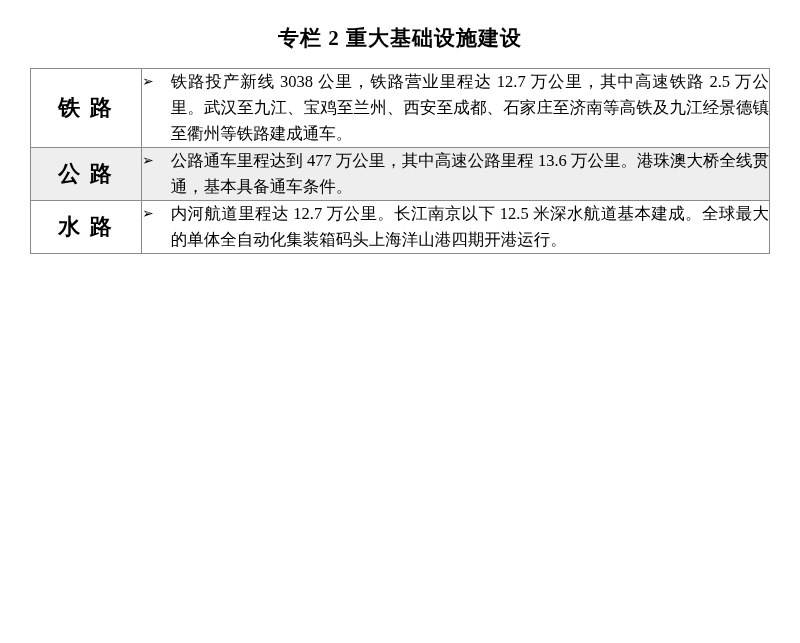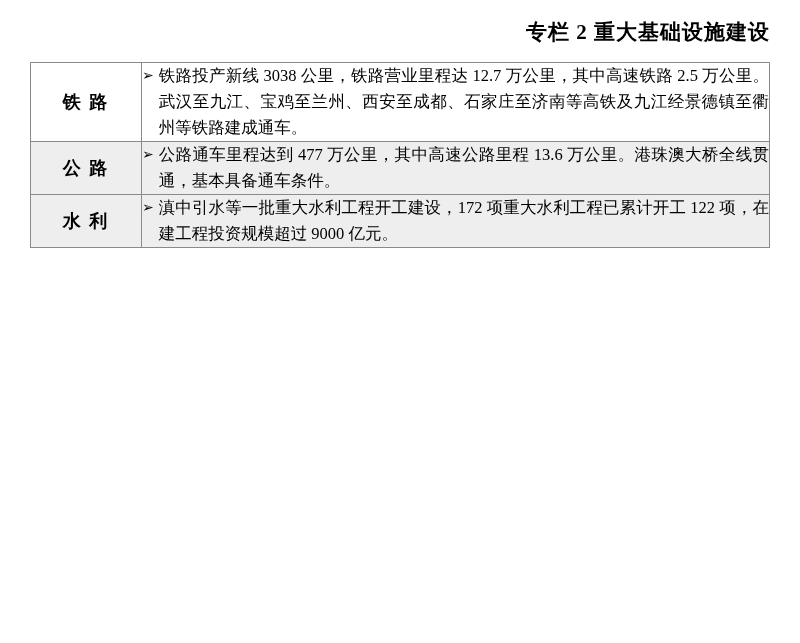--- a/index.html
+++ b/index.html
@@ -15,43 +15,44 @@
     overflow: hidden;
   }
   .page {
     width: 800px;
     height: 643px;
     position: relative;
     box-sizing: border-box;
     padding: 0 30px;
   }
   .doc-title {
-    text-align: right;
+    text-align: center;
     font-size: 21px;
     font-weight: bold;
     letter-spacing: 1px;
     padding-top: 18px;
     padding-bottom: 16px;
     font-family: "Liberation Serif", "DejaVu Serif", serif;
+    margin-top: 6px;
   }
   table.box-table {
     width: 740px;
     border-collapse: collapse;
     table-layout: fixed;
     border: 1px solid #8a8a8a;
   }
   table.box-table td {
     border: 1px solid #8a8a8a;
     vertical-align: middle;
     padding: 0;
   }
   td.cat-cell {
     width: 110px;
     text-align: center;
-    font-size: 18px;
+    font-size: 22px;
     font-weight: bold;
     letter-spacing: 2px;
     padding: 6px 4px;
     font-family: "Liberation Serif", "DejaVu Serif", serif;
   }
   td.desc-cell {
     padding: 9px 10px 9px 12px;
     font-size: 16.5px;
     line-height: 1.58;
     text-align: justify;
@@ -69,20 +70,21 @@
   }
   .bullet {
     flex: 0 0 auto;
     font-size: 14px;
     line-height: 1.72;
     padding-right: 5px;
     font-family: "DejaVu Sans", sans-serif;
   }
   .bullet-text {
     flex: 1 1 auto;
+    margin-left: 12px;
   }
 </style>
 </head>
 <body>
 
 <div class="page">
 
   <div class="doc-title">专栏 2  重大基础设施建设</div>
 
   <table class="box-table">
@@ -98,25 +100,25 @@
       </tr>
       <tr class="shade">
         <td class="cat-cell">公  路</td>
         <td class="desc-cell">
           <div class="bullet-row">
             <span class="bullet">➢</span>
             <span class="bullet-text">公路通车里程达到 477 万公里，其中高速公路里程 13.6 万公里。港珠澳大桥全线贯通，基本具备通车条件。</span>
           </div>
         </td>
       </tr>
-      <tr class="shade">
-        <td class="cat-cell">水  利</td>
+      <tr class="plain">
+        <td class="cat-cell">水  路</td>
         <td class="desc-cell">
           <div class="bullet-row">
             <span class="bullet">➢</span>
-            <span class="bullet-text">滇中引水等一批重大水利工程开工建设，172 项重大水利工程已累计开工 122 项，在建工程投资规模超过 9000 亿元。</span>
+            <span class="bullet-text">内河航道里程达 12.7 万公里。长江南京以下 12.5 米深水航道基本建成。全球最大的单体全自动化集装箱码头上海洋山港四期开港运行。</span>
           </div>
         </td>
       </tr>
     </tbody>
   </table>
 
 </div>
 
 </body></html>

